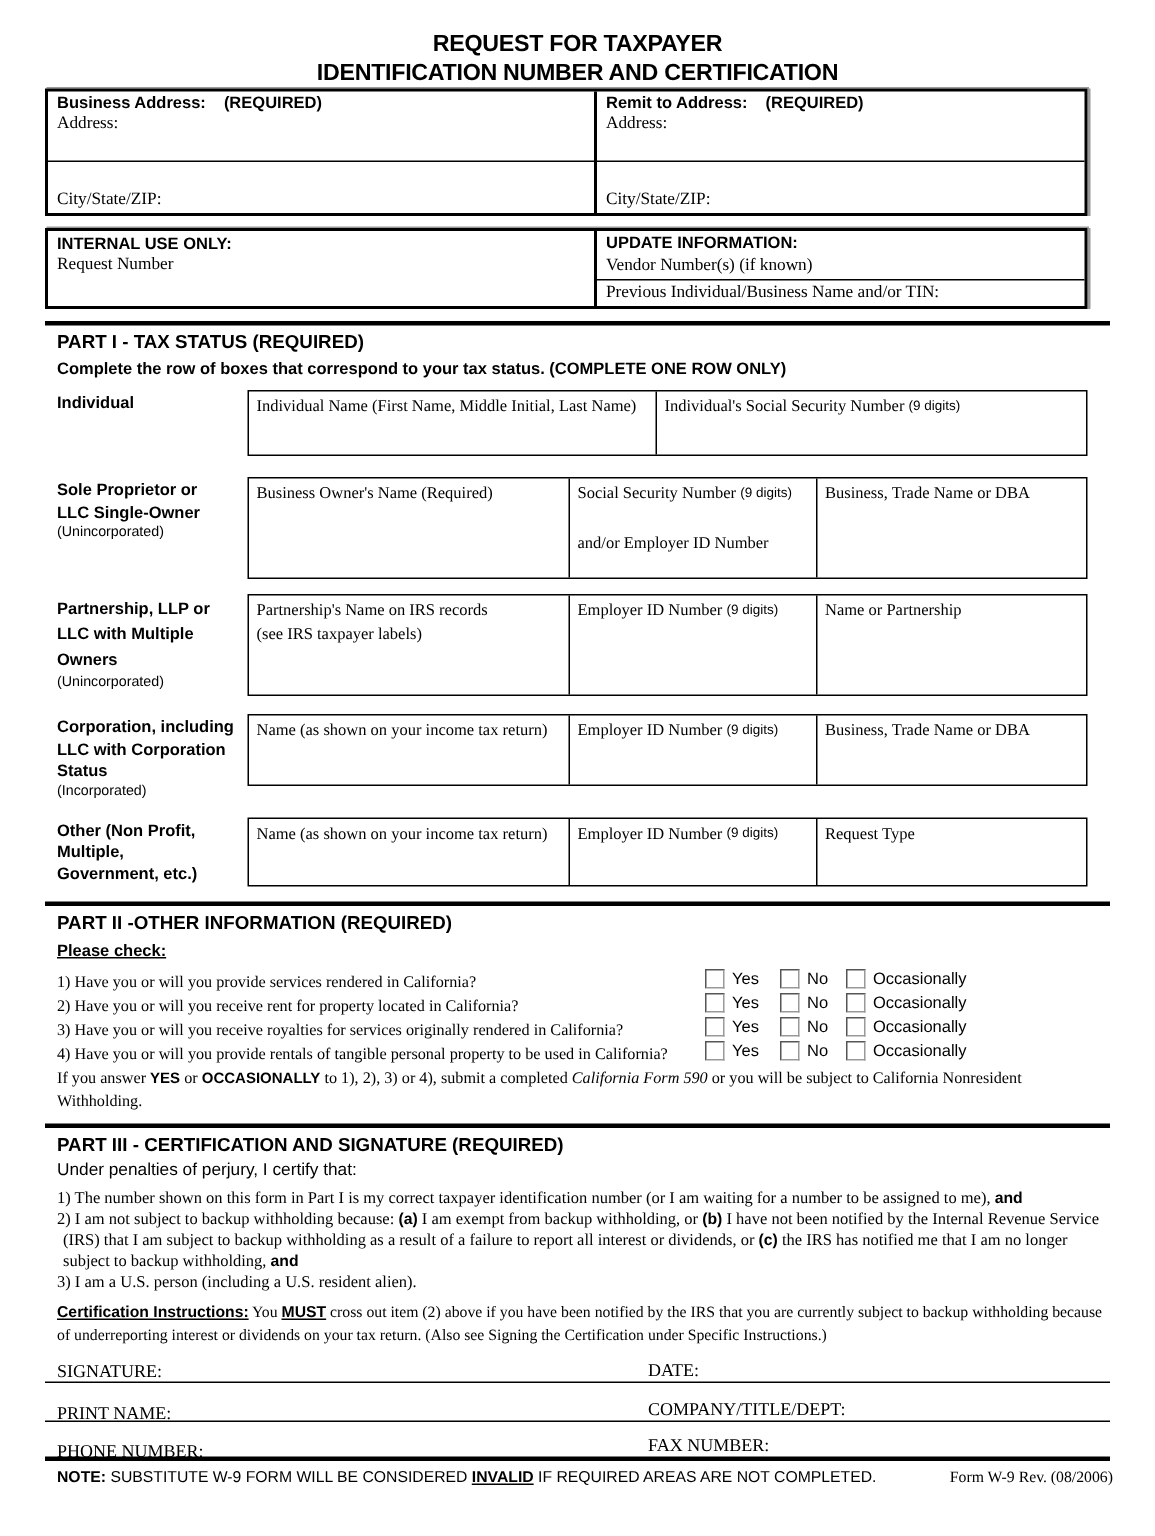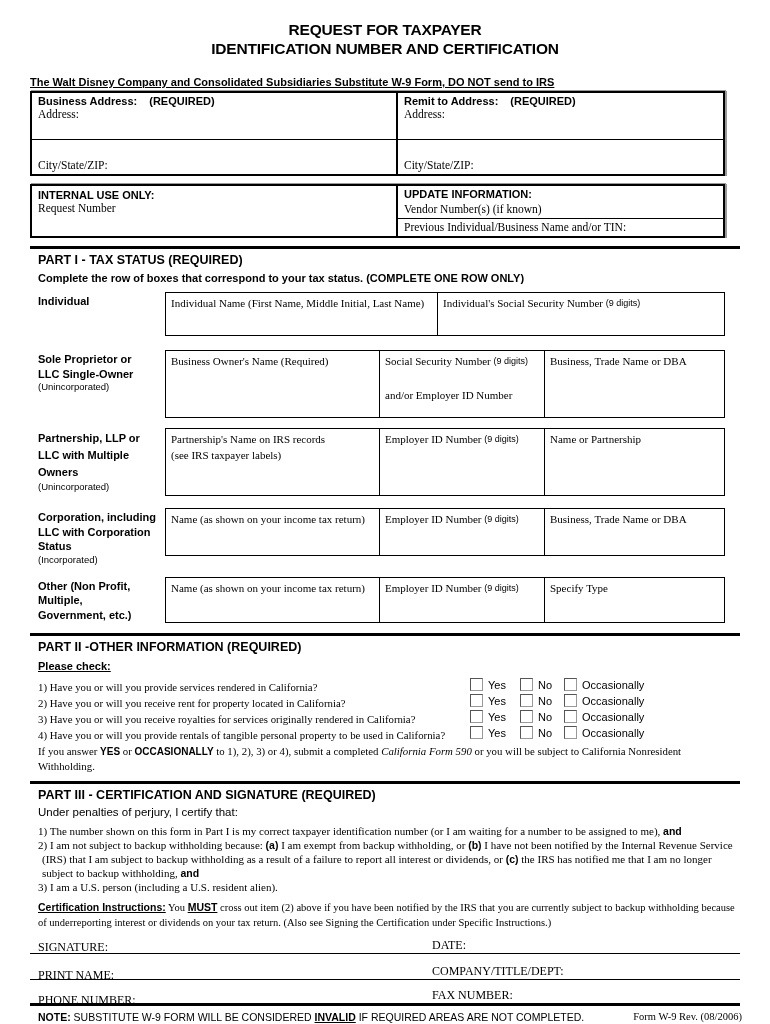--- a/index.html
+++ b/index.html
@@ -88,35 +88,34 @@
   
   .sig-block { margin-top:6px; width:710px; }
   .sigrow { position:relative; border-bottom:1.5px solid #000; }
   .sigrow .lab { font-size:12px; }
   .sigrow .right-lab { position:absolute; left:402px; bottom:1px; }
   .sigrow .fill { position:absolute; top:0; height:100%; }
   .sig-1 { height:16px; padding-left:8px; }
   .sig-2b { height:14px; padding-left:8px; padding-top:11px; }
   .sig-3 { height:13px; padding-left:8px; padding-top:10px; border-bottom:3px solid #000; }
 
-  .foot { margin-top:5px; width:712px; display:flex; justify-content:space-between; align-items:flex-start; }
+  .foot { margin-top:5px; width:712px; display:flex; justify-content:space-between; align-items:flex-end; }
   .note-text { font-family:"Liberation Sans", sans-serif; font-size:10.5px; padding-left:8px; }
   .form-rev { font-size:10.5px; }
 </style>
 </head>
 <body>
 
 <div class="page">
 
   <div class="title-block">
     <div class="title-line">REQUEST FOR TAXPAYER</div>
     <div class="title-line">IDENTIFICATION NUMBER AND CERTIFICATION</div>
   </div>
 
-  <div class="subtitle b">The Walt Disney Company and Consolidated Subsidiaries Substitute W-9 Form, DO NOT send to IRS</div>
 
   <div class="tbl addr-tbl">
     <div class="addr-col">
       <div class="addr-top">
         <div class="hdr b">
           <span>Business Address:</span><span class="req">(REQUIRED)</span>
         </div>
         <div class="lab serif">Address:</div>
       </div>
       <div class="addr-bottom lab serif">
@@ -236,21 +235,21 @@
       <div class="l1 b">Government, etc.)</div>
     </div>
     <div class="p1box cols3">
       <div class="cell serif">
         <span>Name (as shown on your income tax return)</span>
       </div>
       <div class="cell serif">
         <span>Employer ID Number</span> <span class="digits">(9 digits)</span>
       </div>
       <div class="cell serif">
-        <span>Specify Type</span>
+        <span>Request Type</span>
       </div>
     </div>
   </div>
 
   <div class="rule rule-2"></div>
 
   <div class="part-head b">PART II -OTHER INFORMATION (REQUIRED)</div>
   <div class="please b">Please check:</div>
 
   <div class="qblock">

